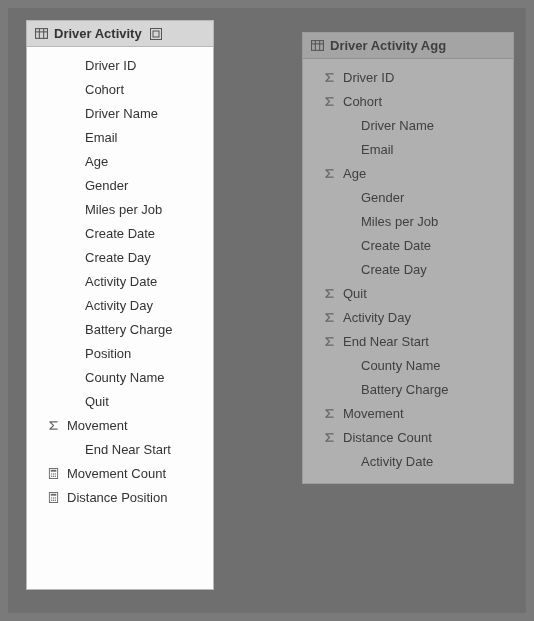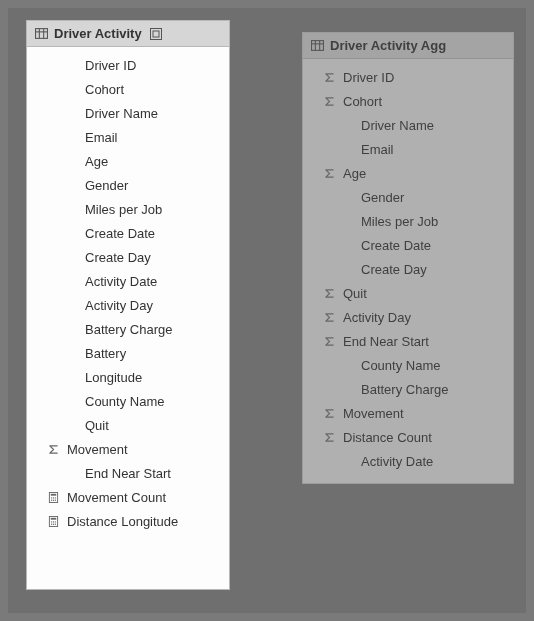--- a/index.html
+++ b/index.html
@@ -67,21 +67,21 @@
     color: #333;
   }
   .panel.dim .field-row .label { color: #404040; }
   .icon-svg { display:block; }
   .hdr-extra { margin-left: 2px; color:#555; }
 </style>
 </head>
 <body>
 
 <div class="canvas">
-    <div class="panel" style="left: 18px; top: 12px; width: 204px; min-height: 570px;">
+    <div class="panel" style="left: 18px; top: 12px; width: 188px; min-height: 570px;">
       <div class="panel-header">
         <span>
           <svg class="icon-svg" width="13" height="13" viewBox="0 0 12 12">
             <rect x="0.5" y="1.5" width="11" height="9" fill="none" stroke="#555" stroke-width="1"></rect>
             <line x1="0.5" y1="4.5" x2="11.5" y2="4.5" stroke="#555" stroke-width="1"></line>
             <line x1="4" y1="1.5" x2="4" y2="10.5" stroke="#555" stroke-width="1"></line>
             <line x1="8" y1="1.5" x2="8" y2="10.5" stroke="#555" stroke-width="1"></line>
           </svg>
         </span>
         <span class="panel-title">Driver Activity</span>
@@ -136,25 +136,21 @@
         <div class="field-row">
           <span class="lead"></span>
           <span class="label" style="margin-left: 18px;">Activity Day</span>
         </div>
         <div class="field-row">
           <span class="lead"></span>
           <span class="label" style="margin-left: 18px;">Battery Charge</span>
         </div>
         <div class="field-row">
           <span class="lead"></span>
-          <span class="label" style="margin-left: 18px;">Battery</span>
-        </div>
-        <div class="field-row">
-          <span class="lead"></span>
-          <span class="label" style="margin-left: 18px;">Longitude</span>
+          <span class="label" style="margin-left: 18px;">Position</span>
         </div>
         <div class="field-row">
           <span class="lead"></span>
           <span class="label" style="margin-left: 18px;">County Name</span>
         </div>
         <div class="field-row">
           <span class="lead"></span>
           <span class="label" style="margin-left: 18px;">Quit</span>
         </div>
         <div class="field-row">
@@ -190,21 +186,21 @@
               <rect x="1.5" y="0.5" width="9" height="11" fill="none" stroke="#666" stroke-width="1"></rect>
               <rect x="3" y="2" width="6" height="2" fill="#666"></rect>
               <circle cx="4" cy="6.5" r="0.7" fill="#666"></circle>
               <circle cx="6" cy="6.5" r="0.7" fill="#666"></circle>
               <circle cx="8" cy="6.5" r="0.7" fill="#666"></circle>
               <circle cx="4" cy="9" r="0.7" fill="#666"></circle>
               <circle cx="6" cy="9" r="0.7" fill="#666"></circle>
               <circle cx="8" cy="9" r="0.7" fill="#666"></circle>
             </svg>
           </span>
-          <span class="label">Distance Longitude</span>
+          <span class="label">Distance Position</span>
         </div>
       </div>
     </div>
     <div class="panel dim" style="left: 294px; top: 24px; width: 212px; min-height: 452px; text-align: center;">
       <div class="panel-header">
         <span>
           <svg class="icon-svg" width="13" height="13" viewBox="0 0 12 12">
             <rect x="0.5" y="1.5" width="11" height="9" fill="none" stroke="#555" stroke-width="1"></rect>
             <line x1="0.5" y1="4.5" x2="11.5" y2="4.5" stroke="#555" stroke-width="1"></line>
             <line x1="4" y1="1.5" x2="4" y2="10.5" stroke="#555" stroke-width="1"></line>

